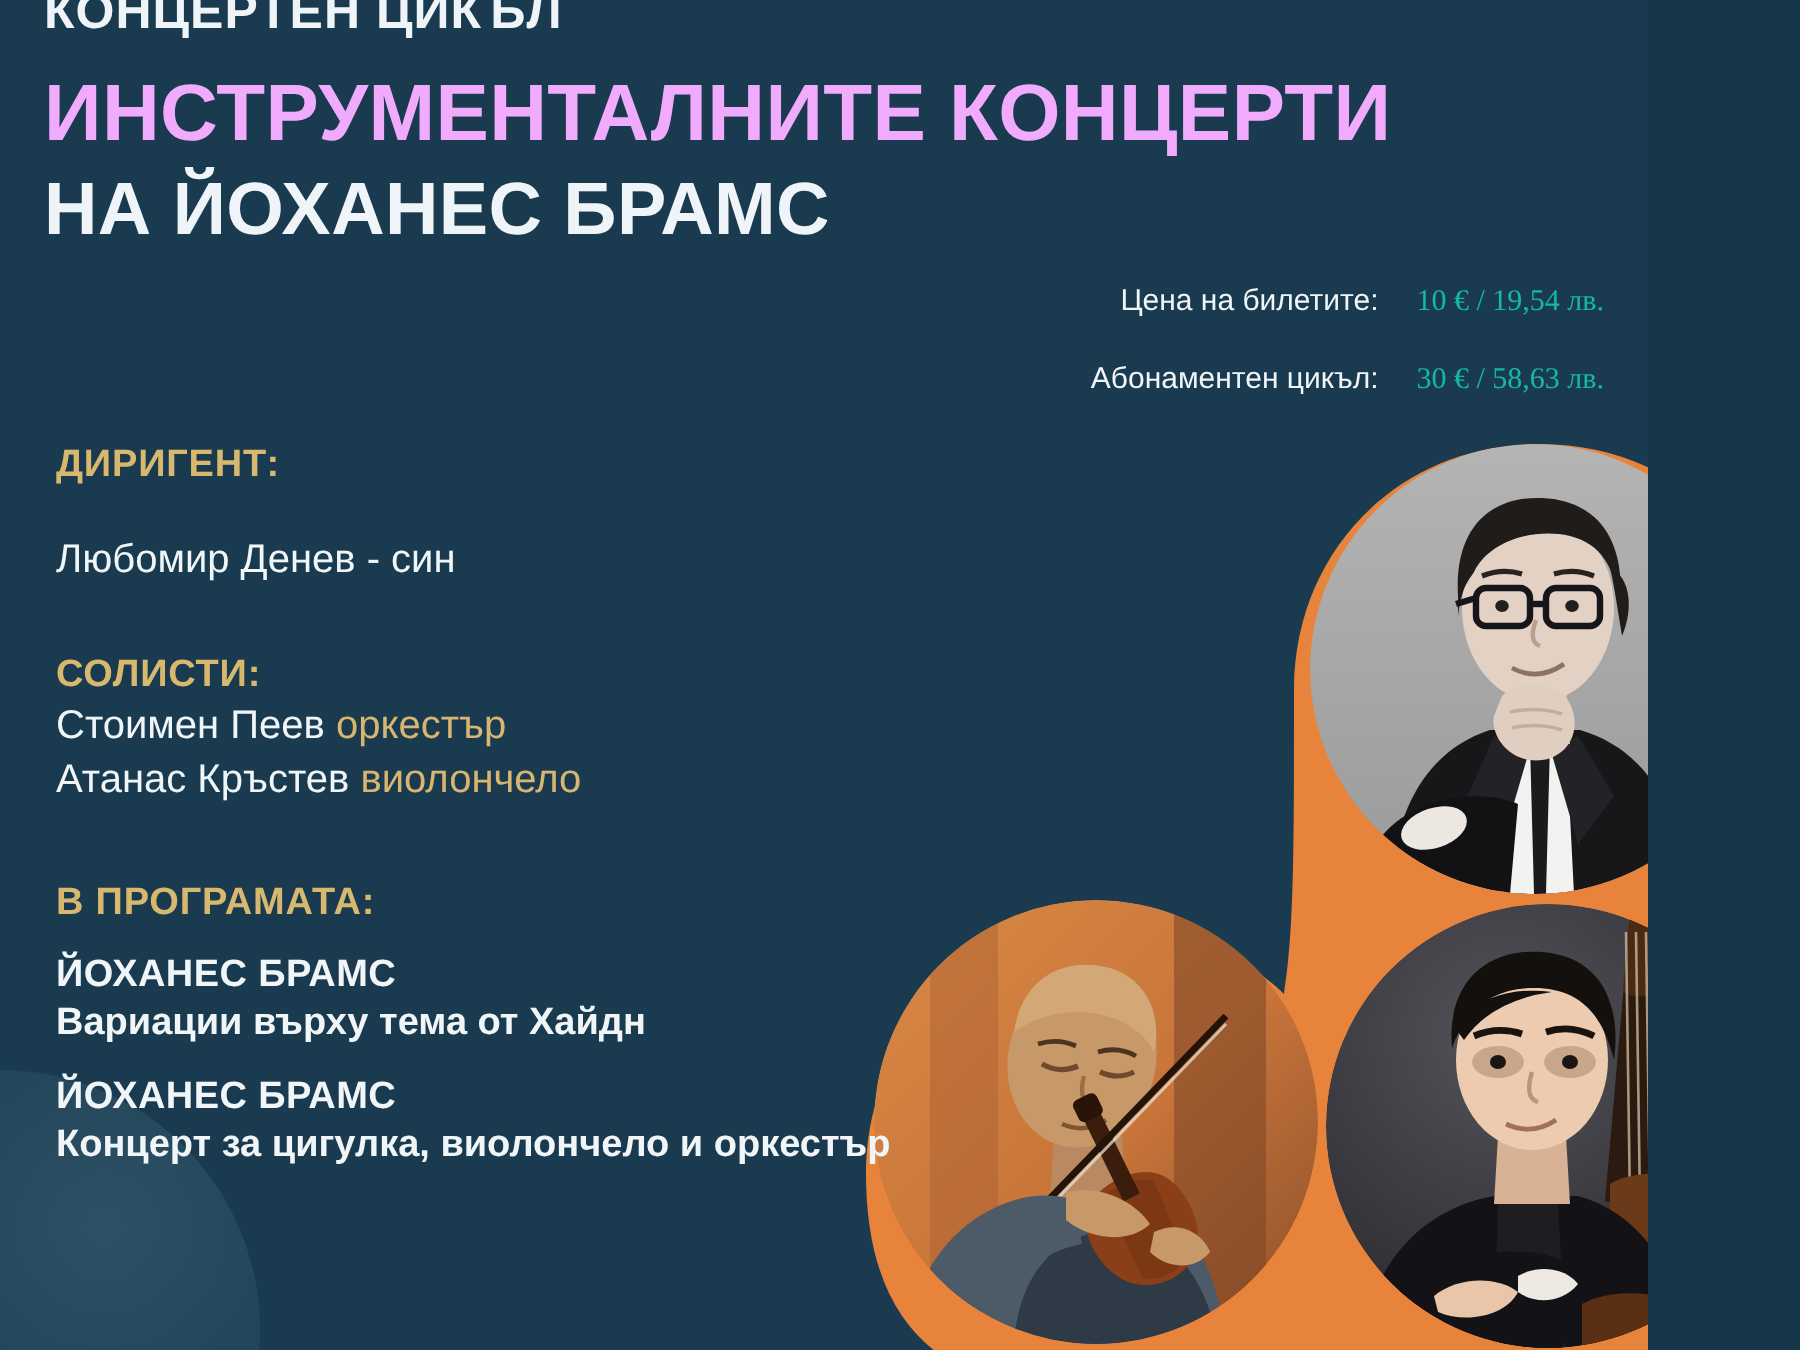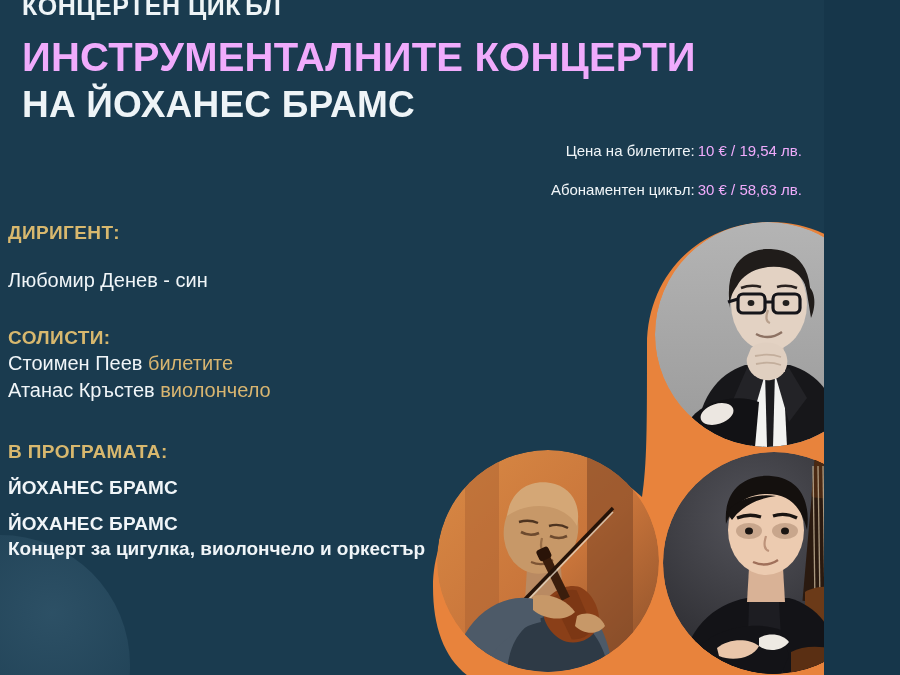--- a/index.html
+++ b/index.html
@@ -63,24 +63,24 @@
 
   
   .prices {
     position:absolute;
     right:22px; top:142px;
     text-align:right;
   }
   .price-row { font-size:15px; line-height:1.25; white-space:nowrap; margin-bottom:20px; }
   .price-row:last-child { margin-bottom:0; }
   .price-label { color:#f0f5f8; }
-  .price-value { color:#f0abfc; margin-left:3px; }
-
-  
-  .info { position:absolute; left:8px; top:222px; width:420px; z-index:4; }
+  .price-value { color:#14b8a6; margin-left:19px;font-family:Liberation Serif, serif; }
+
+  
+  .info { position:absolute; left:28px; top:222px; width:420px; z-index:4; }
 
   .sec-head {
     font-size:19px;
     font-weight:bold;
     color:#d8b86e;
     letter-spacing:.4px;
     line-height:1.2;
   }
   .sec-line {
     font-size:20px;
@@ -333,33 +333,34 @@
 
     <div class="blk-conductor">
       <div class="sec-head">ДИРИГЕНТ:</div>
       <div class="sec-line">Любомир Денев - син</div>
     </div>
 
     <div class="blk-soloists">
       <div class="sec-head">СОЛИСТИ:</div>
       <div class="sec-line">
         <span>Стоимен Пеев</span>
-        <span class="instrument">билетите</span>
+        <span class="instrument">оркестър</span>
       </div>
       <div class="sec-line">
         <span>Атанас Кръстев</span>
         <span class="instrument">виолончело</span>
       </div>
     </div>
 
     <div class="blk-program">
       <div class="sec-head">В ПРОГРАМАТА:</div>
 
       <div class="work">
         <div class="work-composer">ЙОХАНЕС БРАМС</div>
+        <div class="work-title">Вариации върху тема от Хайдн</div>
       </div>
 
       <div class="work">
         <div class="work-composer">ЙОХАНЕС БРАМС</div>
         <div class="work-title">Концерт за цигулка, виолончело и оркестър</div>
       </div>
     </div>
 
   </div>
 

